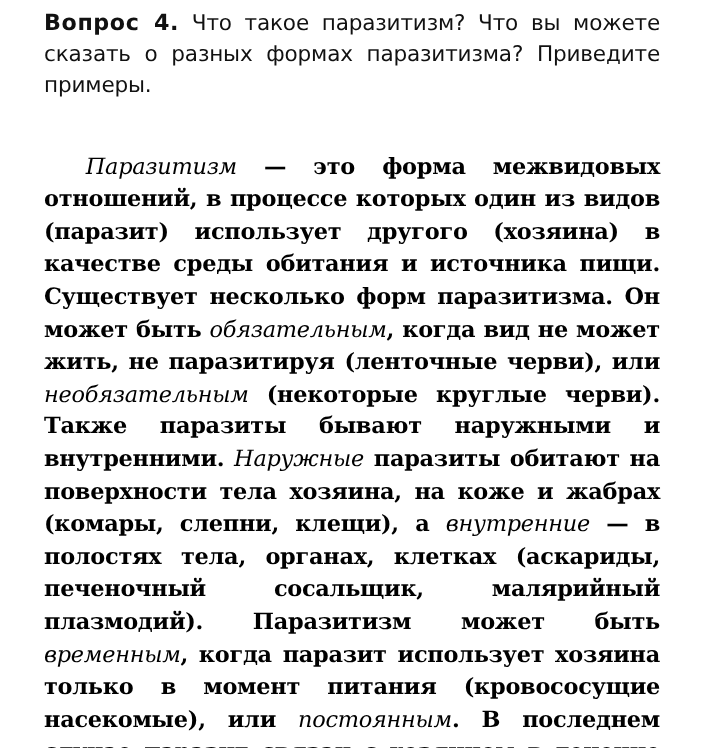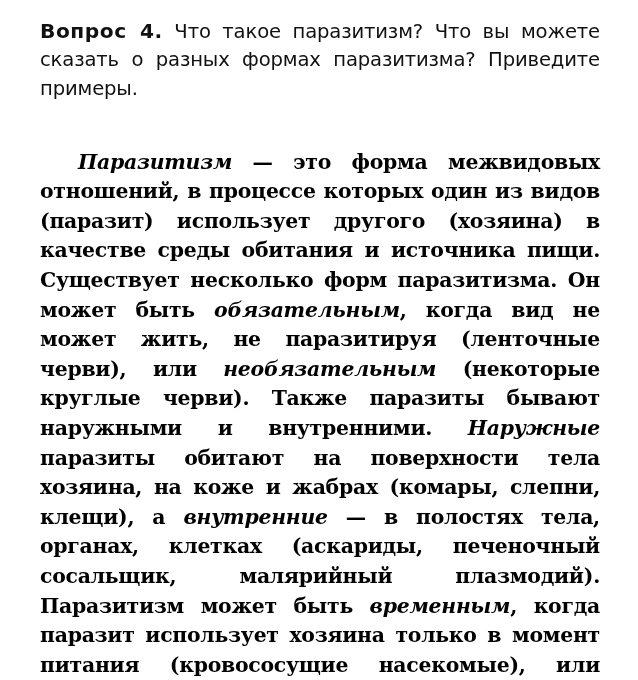--- a/index.html
+++ b/index.html
@@ -16,21 +16,21 @@
     font-family: "Liberation Serif", "DejaVu Serif", serif;
     color: #000000;
     -webkit-font-smoothing: antialiased;
   }
 
   .page {
     position: relative;
     width: 638px;
     height: 680px;
     box-sizing: border-box;
-    padding: 17px 38px 0 40px;
+    padding: 6px 38px 0 40px;
     background: #ffffff;
   }
 
   
   .question-heading {
     font-family: "DejaVu Sans", "Liberation Sans", sans-serif;
     font-size: 19.6px;
     line-height: 28.4px;
     text-align: justify;
     text-justify: inter-word;
@@ -73,21 +73,21 @@
   }
 
   .body-paragraph::after {
     content: "";
     display: inline-block;
     width: 100%;
   }
 
   .body-paragraph .term {
     font-style: italic;
-    font-weight: 700;
+    font-weight: 400;
   }
 
   .em-dash {
     font-style: normal;
   }
 </style>
 </head>
 <body>
 
 <div class="page">

